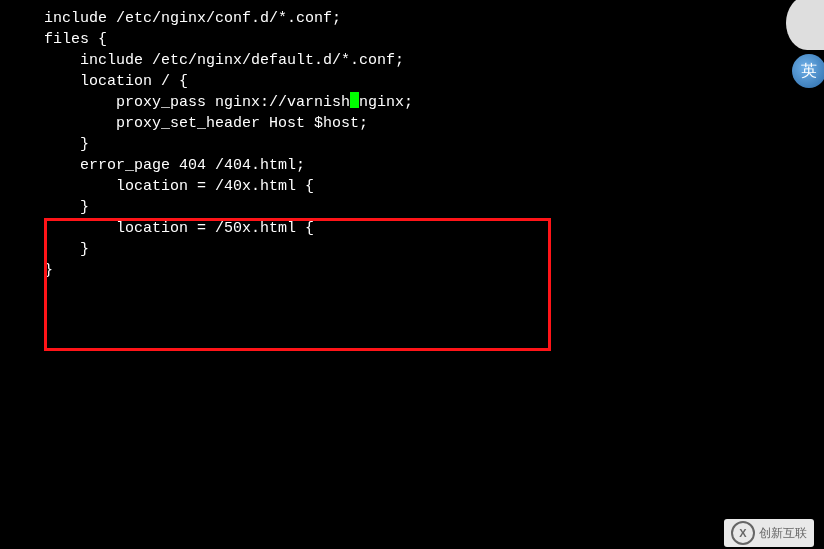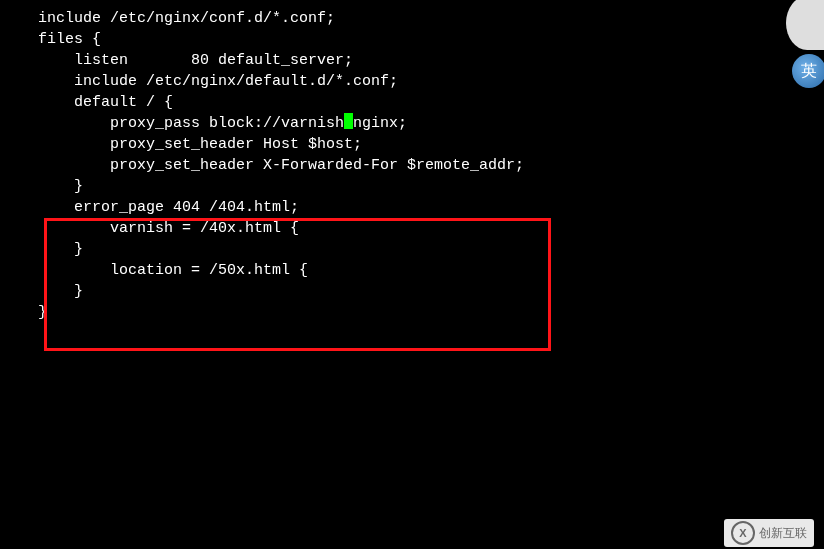--- a/index.html
+++ b/index.html
@@ -16,21 +16,22 @@
   .editor {
     position: relative;
     width: 824px;
     height: 549px;
     background: #000;
     padding-top: 8px;
   }
   .line {
     white-space: pre;
     line-height: 21px;
-    padding-left: 38px;
+    padding-left: 26px;
+    margin-left: 18px;
   }
   .cursor {
     display: inline-block;
     width: 9px;
     height: 16px;
     background: #00ff00;
     vertical-align: -2px;
   }
   .highlight-box {
     position: absolute;
@@ -104,32 +105,30 @@
   }
 </style>
 </head>
 <body>
 
 <div class="editor">
 
   <div class="line">include /etc/nginx/conf.d/*.conf;</div>
   <div class="line"></div>
   <div class="line">files {</div>
-  <div class="line">    listen       80 default_server;</div>
   <div class="line"></div>
   <div class="line">    include /etc/nginx/default.d/*.conf;</div>
   <div class="line"></div>
-  <div class="line">    default / {</div>
-  <div class="line"><span>        proxy_pass block://varnish</span><span class="cursor"></span><span>nginx;</span></div>
+  <div class="line">    location / {</div>
+  <div class="line"><span>        proxy_pass nginx://varnish</span><span class="cursor"></span><span>nginx;</span></div>
   <div class="line">        proxy_set_header Host $host;</div>
-  <div class="line">        proxy_set_header X-Forwarded-For $remote_addr;</div>
   <div class="line">    }</div>
   <div class="line"></div>
   <div class="line">    error_page 404 /404.html;</div>
-  <div class="line">        varnish = /40x.html {</div>
+  <div class="line">        location = /40x.html {</div>
   <div class="line">    }</div>
   <div class="line"></div>
   <div class="line">        location = /50x.html {</div>
   <div class="line">    }</div>
   <div class="line">}</div>
 
   <div class="highlight-box"></div>
 
   <div class="top-decor">
     <div class="cloud"></div>

